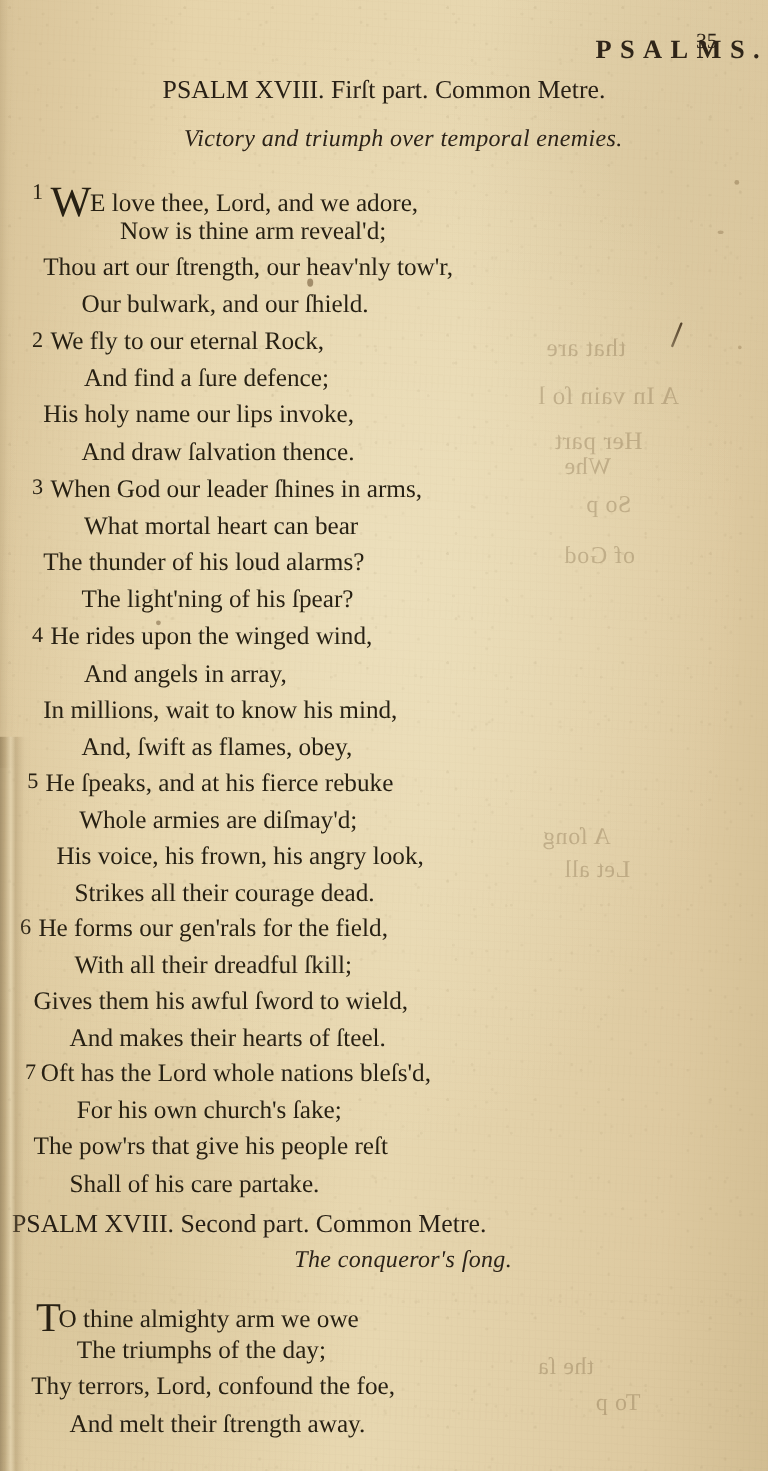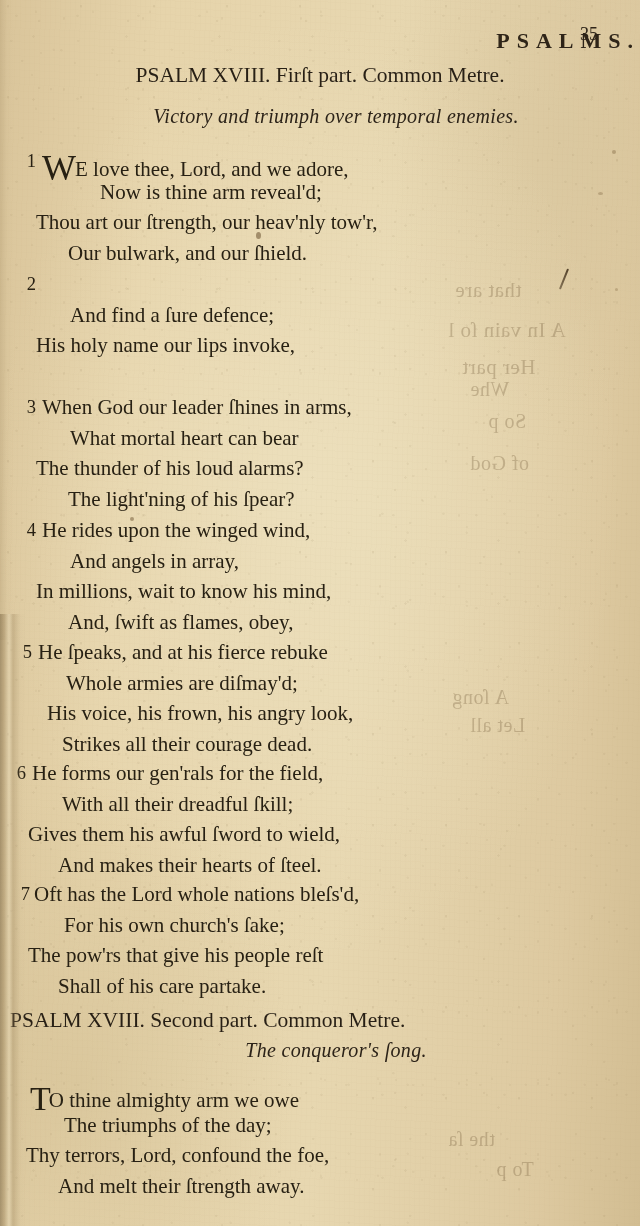--- a/index.html
+++ b/index.html
@@ -239,26 +239,30 @@
       <span class="vtext ind-long2">Thou art our ſtrength, our heav'nly tow'r,</span>
     </div>
     <div class="vline">
       <span class="vtext ind-short2">Our bulwark, and our ſhield.</span>
     </div>
   </div>
 
   <div class="stanza" style="top:269px;">
     <div class="vline">
       <span class="vnum">2</span>
+      <span class="vtext ind-long">We fly to our eternal Rock,</span>
     </div>
     <div class="vline">
       <span class="vtext ind-short">And find a ſure defence;</span>
     </div>
     <div class="vline">
       <span class="vtext ind-long2">His holy name our lips invoke,</span>
+    </div>
+    <div class="vline">
+      <span class="vtext ind-short2">And draw ſalvation thence.</span>
     </div>
   </div>
 
   <div class="stanza" style="top:392px;">
     <div class="vline">
       <span class="vnum">3</span>
       <span class="vtext ind-long">When God our leader ſhines in arms,</span>
     </div>
     <div class="vline">
       <span class="vtext ind-short">What mortal heart can bear</span>

